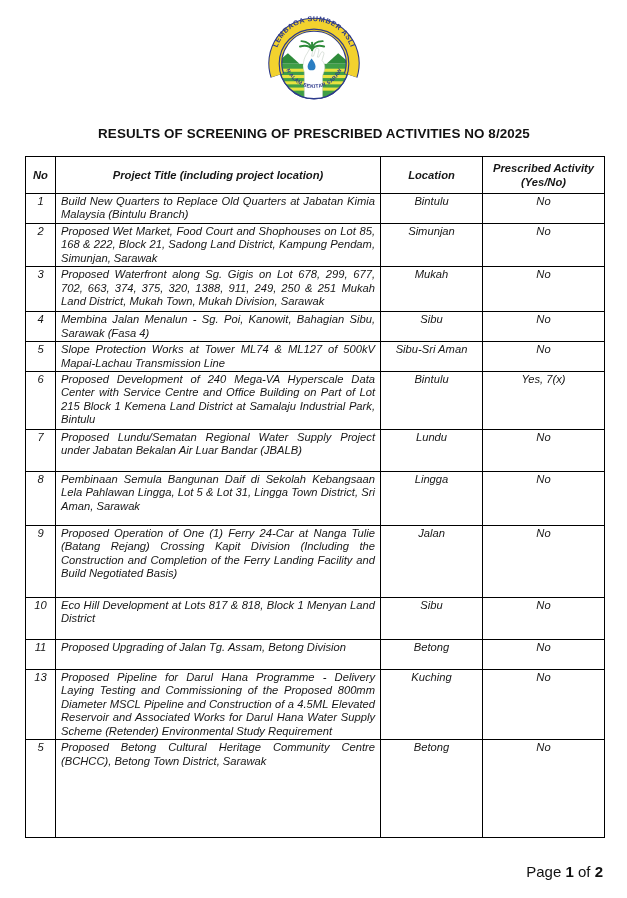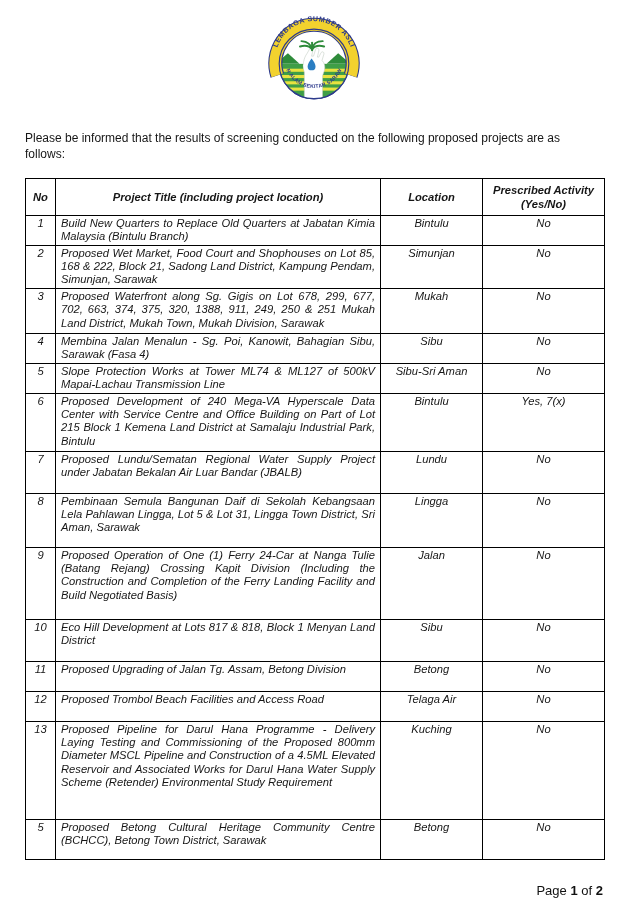--- a/index.html
+++ b/index.html
@@ -77,22 +77,22 @@
   tbody tr:nth-child(9)  { height: 72px; }
   tbody tr:nth-child(10) { height: 42px; }
   tbody tr:nth-child(11) { height: 30px; }
   tbody tr:nth-child(12) { height: 30px; }
   tbody tr:nth-child(13) { height: 98px; }
   tbody tr:nth-child(14) { height: 40px; }
 
   .footer {
     position: absolute;
     right: 24px;
-    bottom: 0;
-    font-size: 13px;
+    bottom: 18px;
+    font-size: 15px;
     color: #111;
   }
   .footer b { font-weight: bold; }
 </style>
 </head>
 <body>
 
 <div class="page">
 
   <div class="logo-wrap">
@@ -145,22 +145,22 @@
         <textPath href="#arcTop" startOffset="50%" text-anchor="middle">LEMBAGA SUMBER ASLI</textPath>
       </text>
       <text font-family="Liberation Sans, sans-serif" font-size="5.4" font-weight="bold" fill="#2d3a8c" letter-spacing="0.25">
         <textPath href="#arcBottom" startOffset="50%" text-anchor="middle">DAN ALAM SEKITAR SARAWAK</textPath>
       </text>
 
       <circle cx="60" cy="53" r="36" fill="none" stroke="#2d3a8c" stroke-width="1.2"></circle>
     </svg>
   </div>
 
-
-  <p class="intro">Please be informed that the results of screening conducted on the following proposed projects are as follows:</p>
+  <h1 class="doc-title">RESULTS OF SCREENING OF PRESCRIBED ACTIVITIES NO  8/2025</h1>
+
 
   <table class="results">
     <colgroup>
       <col class="c-no">
         <col class="c-title">
         <col class="c-location">
         <col class="c-prescribed">
     </colgroup>
     <thead>
       <tr>
@@ -231,26 +231,20 @@
           <td class="col-location">Sibu</td>
           <td class="col-prescribed">No</td>
         </tr>
         <tr>
           <td class="col-no">11</td>
           <td class="col-title">Proposed Upgrading of Jalan Tg. Assam, Betong Division</td>
           <td class="col-location">Betong</td>
           <td class="col-prescribed">No</td>
         </tr>
         <tr>
-          <td class="col-no">12</td>
-          <td class="col-title">Proposed Trombol Beach Facilities and Access Road</td>
-          <td class="col-location">Telaga Air</td>
-          <td class="col-prescribed">No</td>
-        </tr>
-        <tr>
           <td class="col-no">13</td>
           <td class="col-title">Proposed Pipeline for Darul Hana Programme - Delivery Laying Testing and Commissioning of the Proposed 800mm Diameter MSCL Pipeline and Construction of a 4.5ML Elevated Reservoir and Associated Works for Darul Hana Water Supply Scheme (Retender) Environmental Study Requirement</td>
           <td class="col-location">Kuching</td>
           <td class="col-prescribed">No</td>
         </tr>
         <tr>
           <td class="col-no">5</td>
           <td class="col-title">Proposed Betong Cultural Heritage Community Centre (BCHCC), Betong Town District, Sarawak</td>
           <td class="col-location">Betong</td>
           <td class="col-prescribed">No</td>

